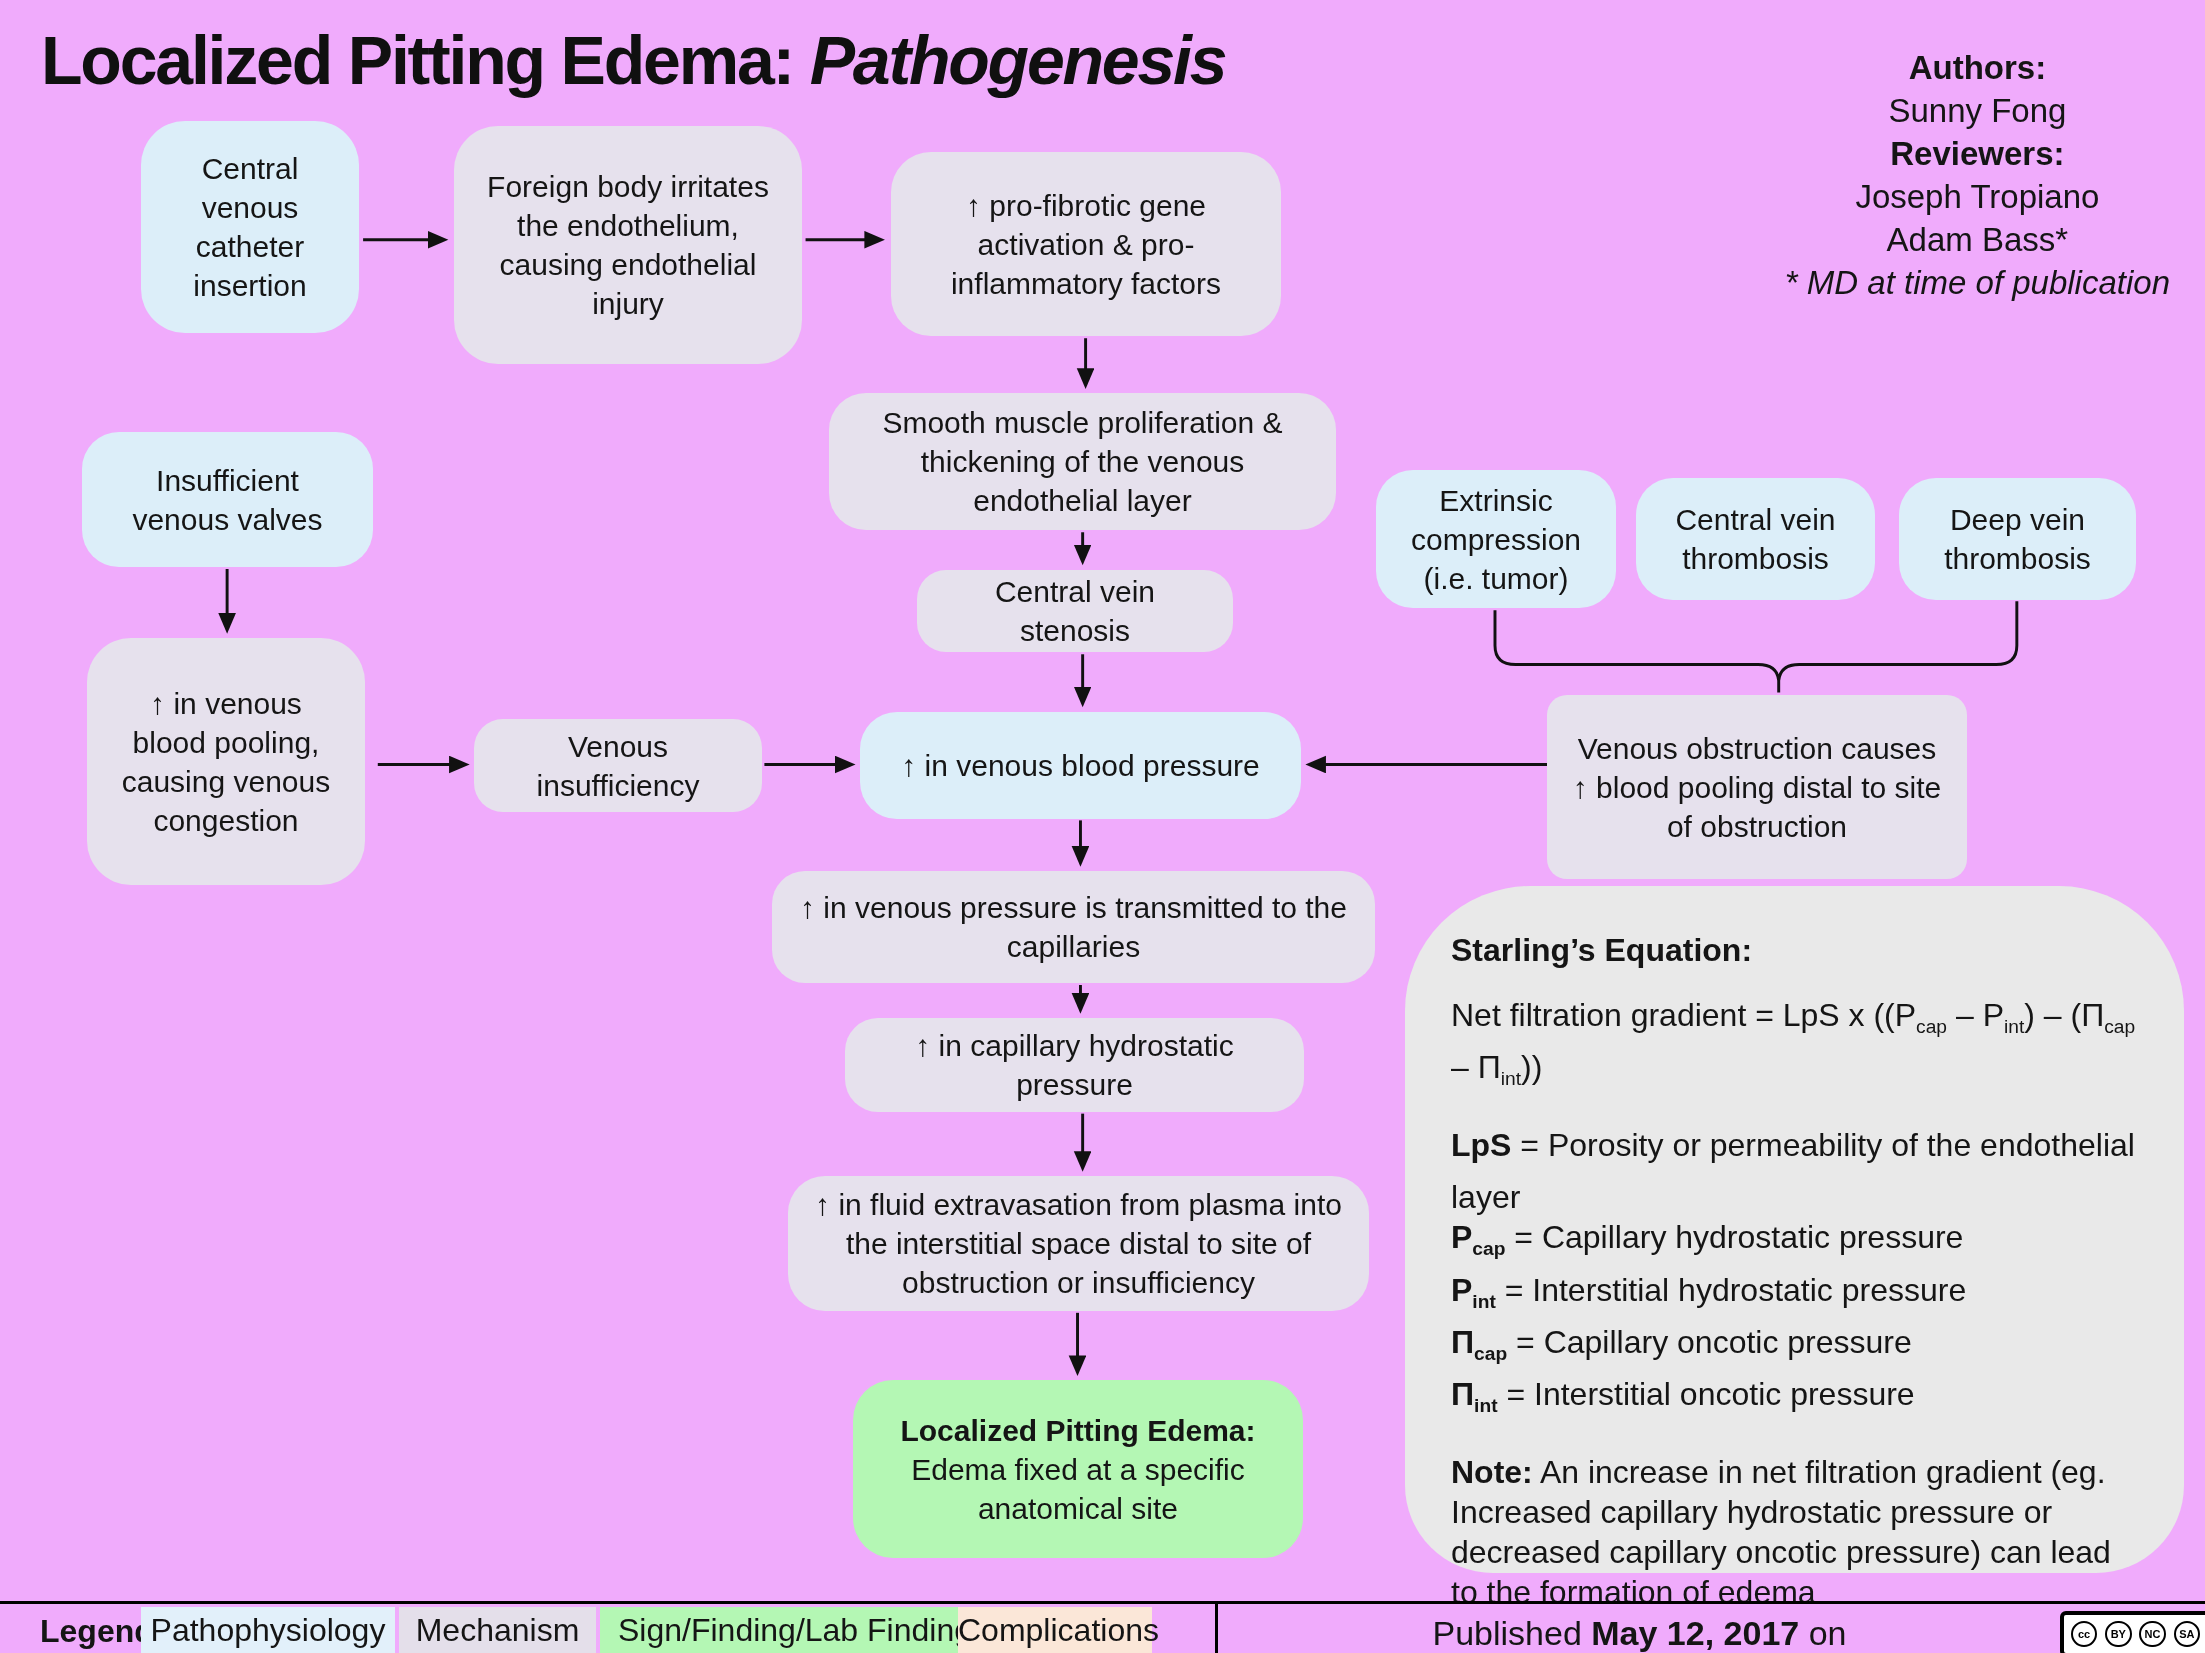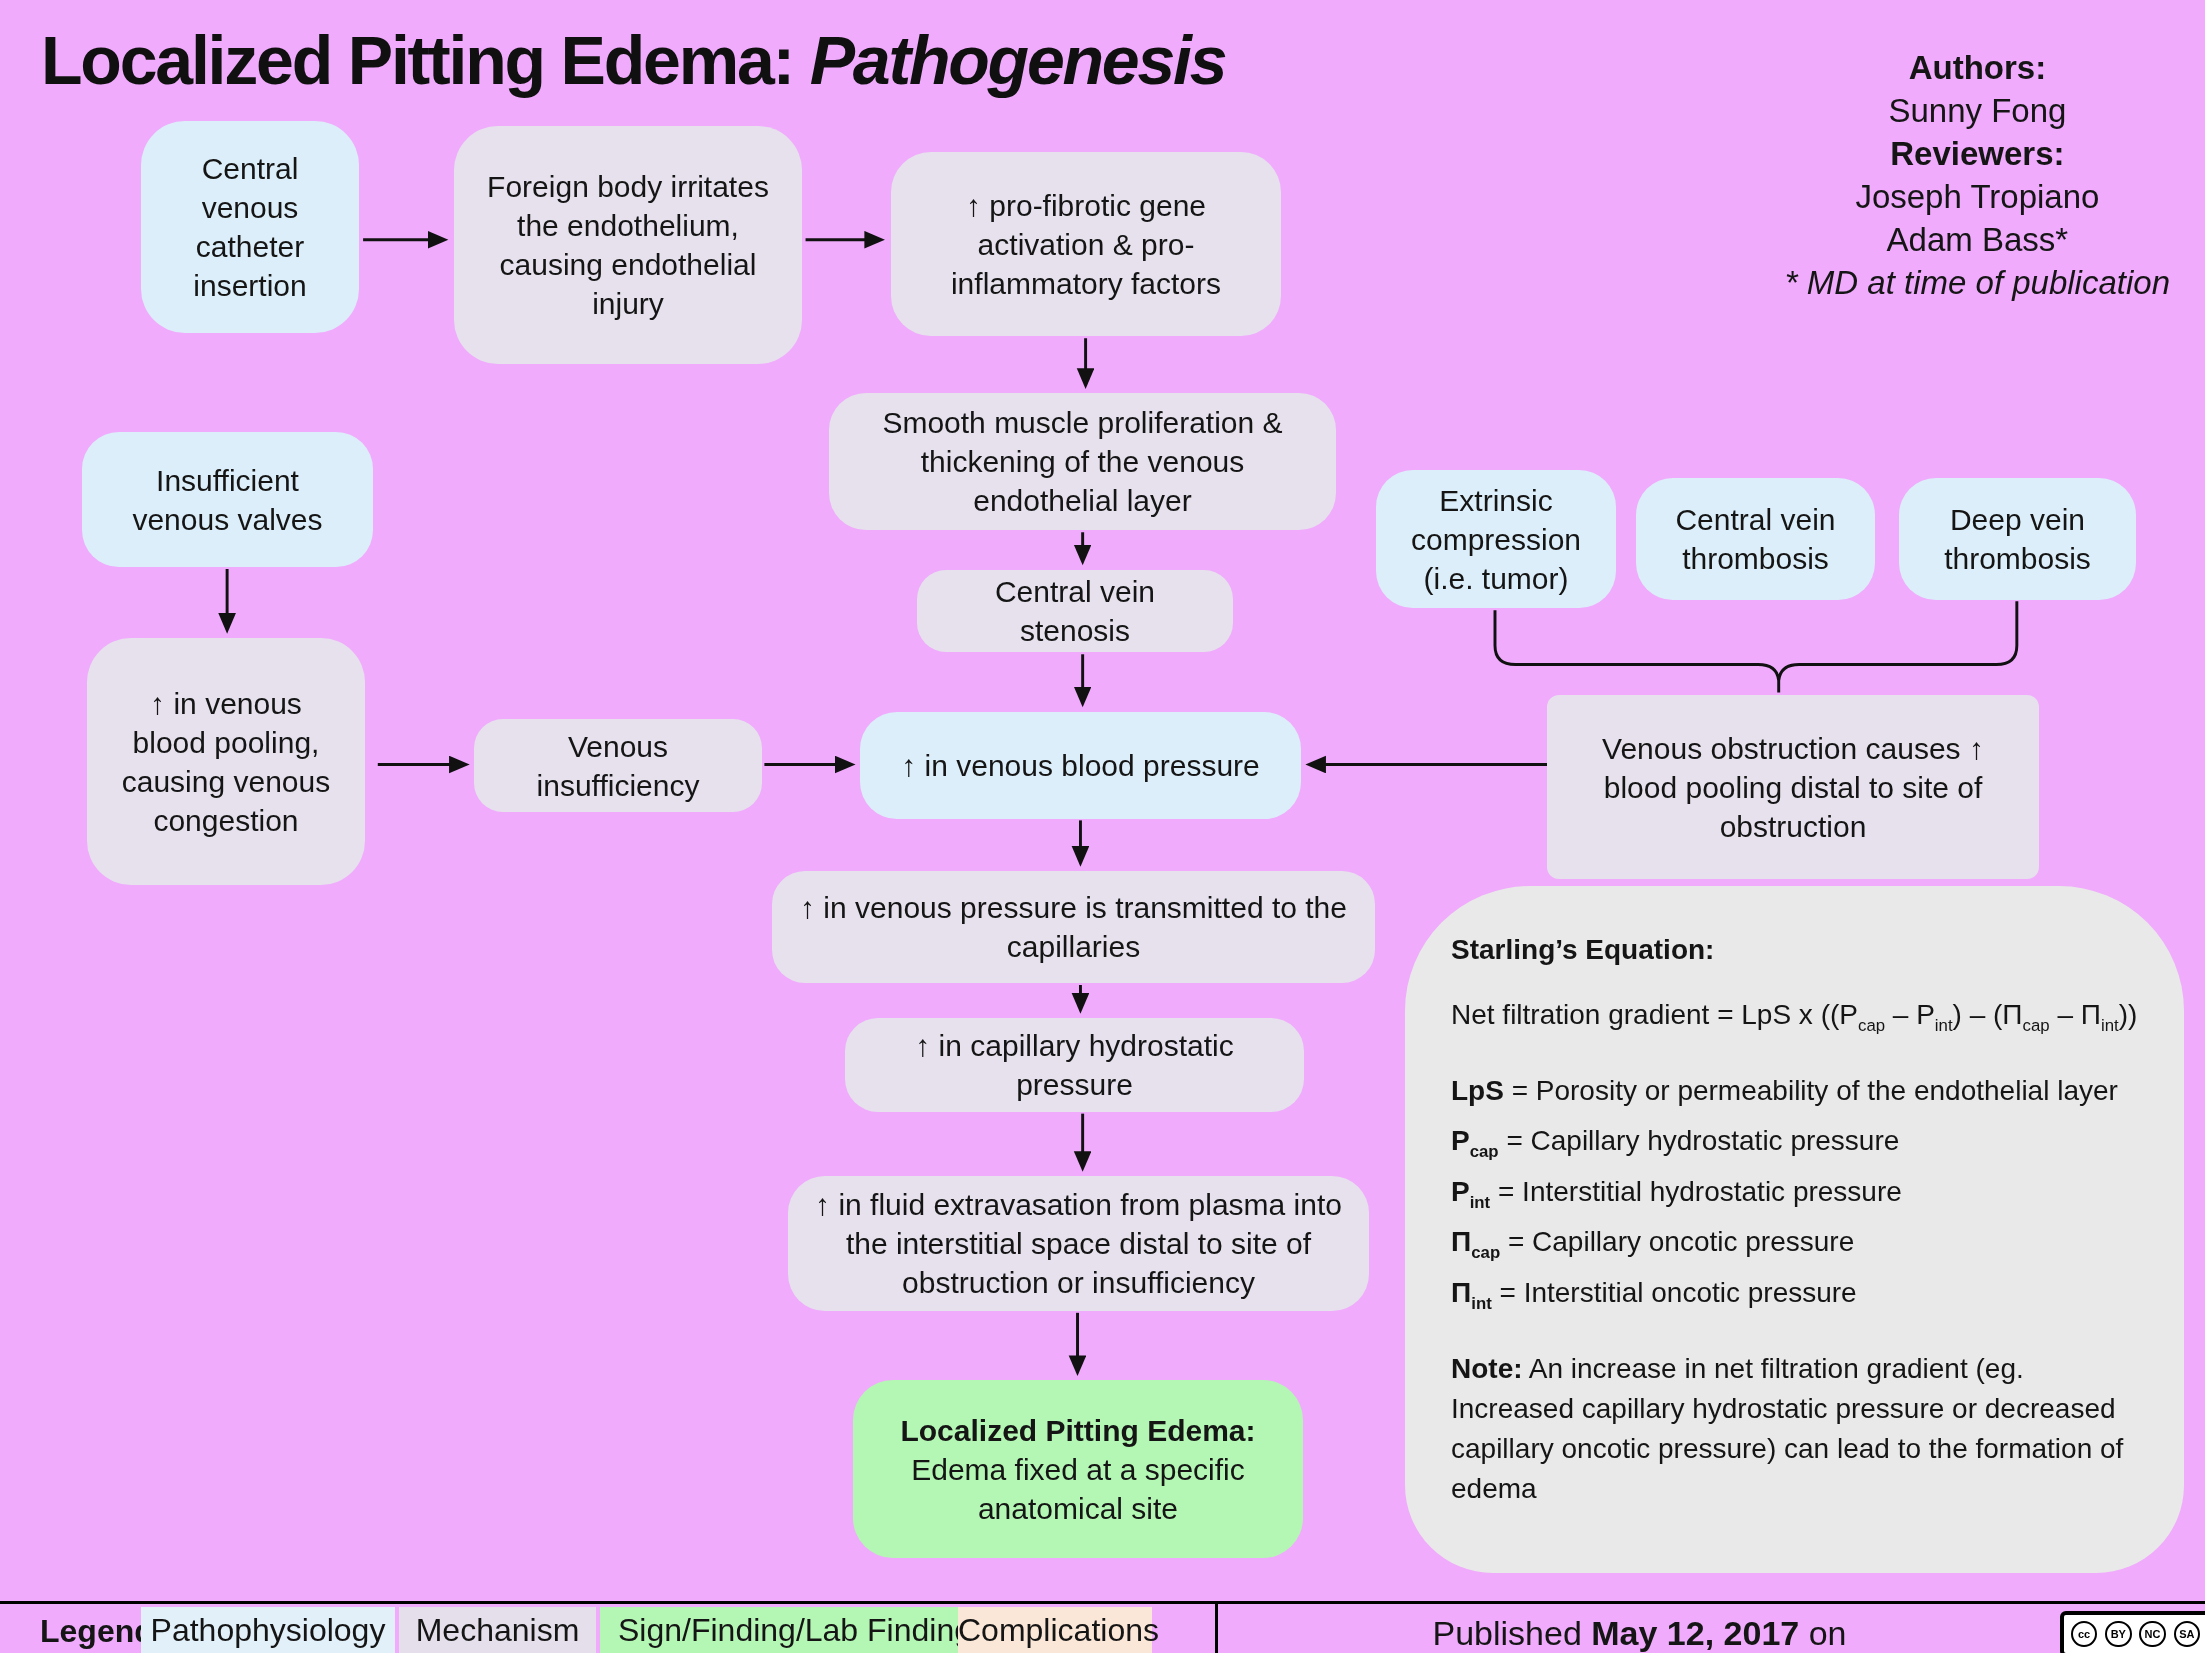--- a/index.html
+++ b/index.html
@@ -14,21 +14,21 @@
   .credits .i{font-style:italic;}
   .node{position:absolute;display:flex;align-items:center;justify-content:center;
         text-align:center;font-size:30px;line-height:39px;padding:5.9px 25px;box-sizing:border-box;}
   .cat-blue{background:#DCEEF9;}
   .cat-purple{background:#E6E1ED;}
   .cat-green{background:#B4F7B4;}
   .node .bold{font-weight:700;display:block;}
   .node .inner{display:block;}
   .starling{position:absolute;left:1405px;top:886px;width:779px;height:687px;background:#E9E9E9;
             border-radius:125px 125px 88px 88px;box-sizing:border-box;padding:44px 43px 29px 46px;
-            font-size:28px;line-height:40px;text-align:left;}
+            font-size:32px;line-height:40px;text-align:left;}
   .starling .sec{margin:0 0 25px 0;}
   .starling .b{font-weight:700;}
   .starling sub{font-size:60%;font-weight:inherit;}
   .hline{position:absolute;left:0;top:1601px;width:2205px;height:2.9px;background:#000;}
   .vline{position:absolute;left:1215px;top:1604px;width:2.9px;height:50px;background:#000;}
   .legend-label{position:absolute;left:40px;top:1613px;font-size:32px;font-weight:600;}
   .swatch{position:absolute;top:1607px;height:47px;line-height:46px;text-align:center;font-size:32px;}
   .sw0{left:141px;width:254px;background:#E2F0FA;}
   .sw1{left:399px;width:197px;background:#E4DFEA;}
   .sw2{left:600px;width:390px;background:#B4F7B4;}
@@ -126,21 +126,21 @@
 
   <div class="node cat-blue" style="left:1376px;top:470px;width:240px;height:138px;border-radius:37px;">
       <span class="inner">Extrinsic compression (i.e. tumor)</span>
     </div>
   <div class="node cat-blue" style="left:1636px;top:478px;width:239px;height:122px;border-radius:37px;">
       <span class="inner">Central vein thrombosis</span>
     </div>
   <div class="node cat-blue" style="left:1899px;top:478px;width:237px;height:122px;border-radius:37px;">
       <span class="inner">Deep vein thrombosis</span>
     </div>
-  <div class="node cat-purple" style="left:1547px;top:695px;width:492px;height:184px;border-radius:12px;">
+  <div class="node cat-purple" style="left:1547px;top:695px;width:420px;height:184px;border-radius:20px;">
       <span class="inner">Venous obstruction causes ↑ blood pooling distal to site of obstruction</span>
     </div>
 
   <div class="starling">
     <div class="sec b">Starling’s Equation:</div>
     <div class="sec"><span>Net filtration gradient = LpS x ((P</span><sub>cap</sub><span> – P</span><sub>int</sub><span>) – (Π</span><sub>cap</sub><span> – Π</span><sub>int</sub><span>))</span></div>
     <div class="sec">
       <div><span class="b">LpS</span><sub class="b"></sub><span> = Porosity or permeability of the endothelial layer</span></div>
       <div><span class="b">P</span><sub class="b">cap</sub><span> = Capillary hydrostatic pressure</span></div>
       <div><span class="b">P</span><sub class="b">int</sub><span> = Interstitial hydrostatic pressure</span></div>

